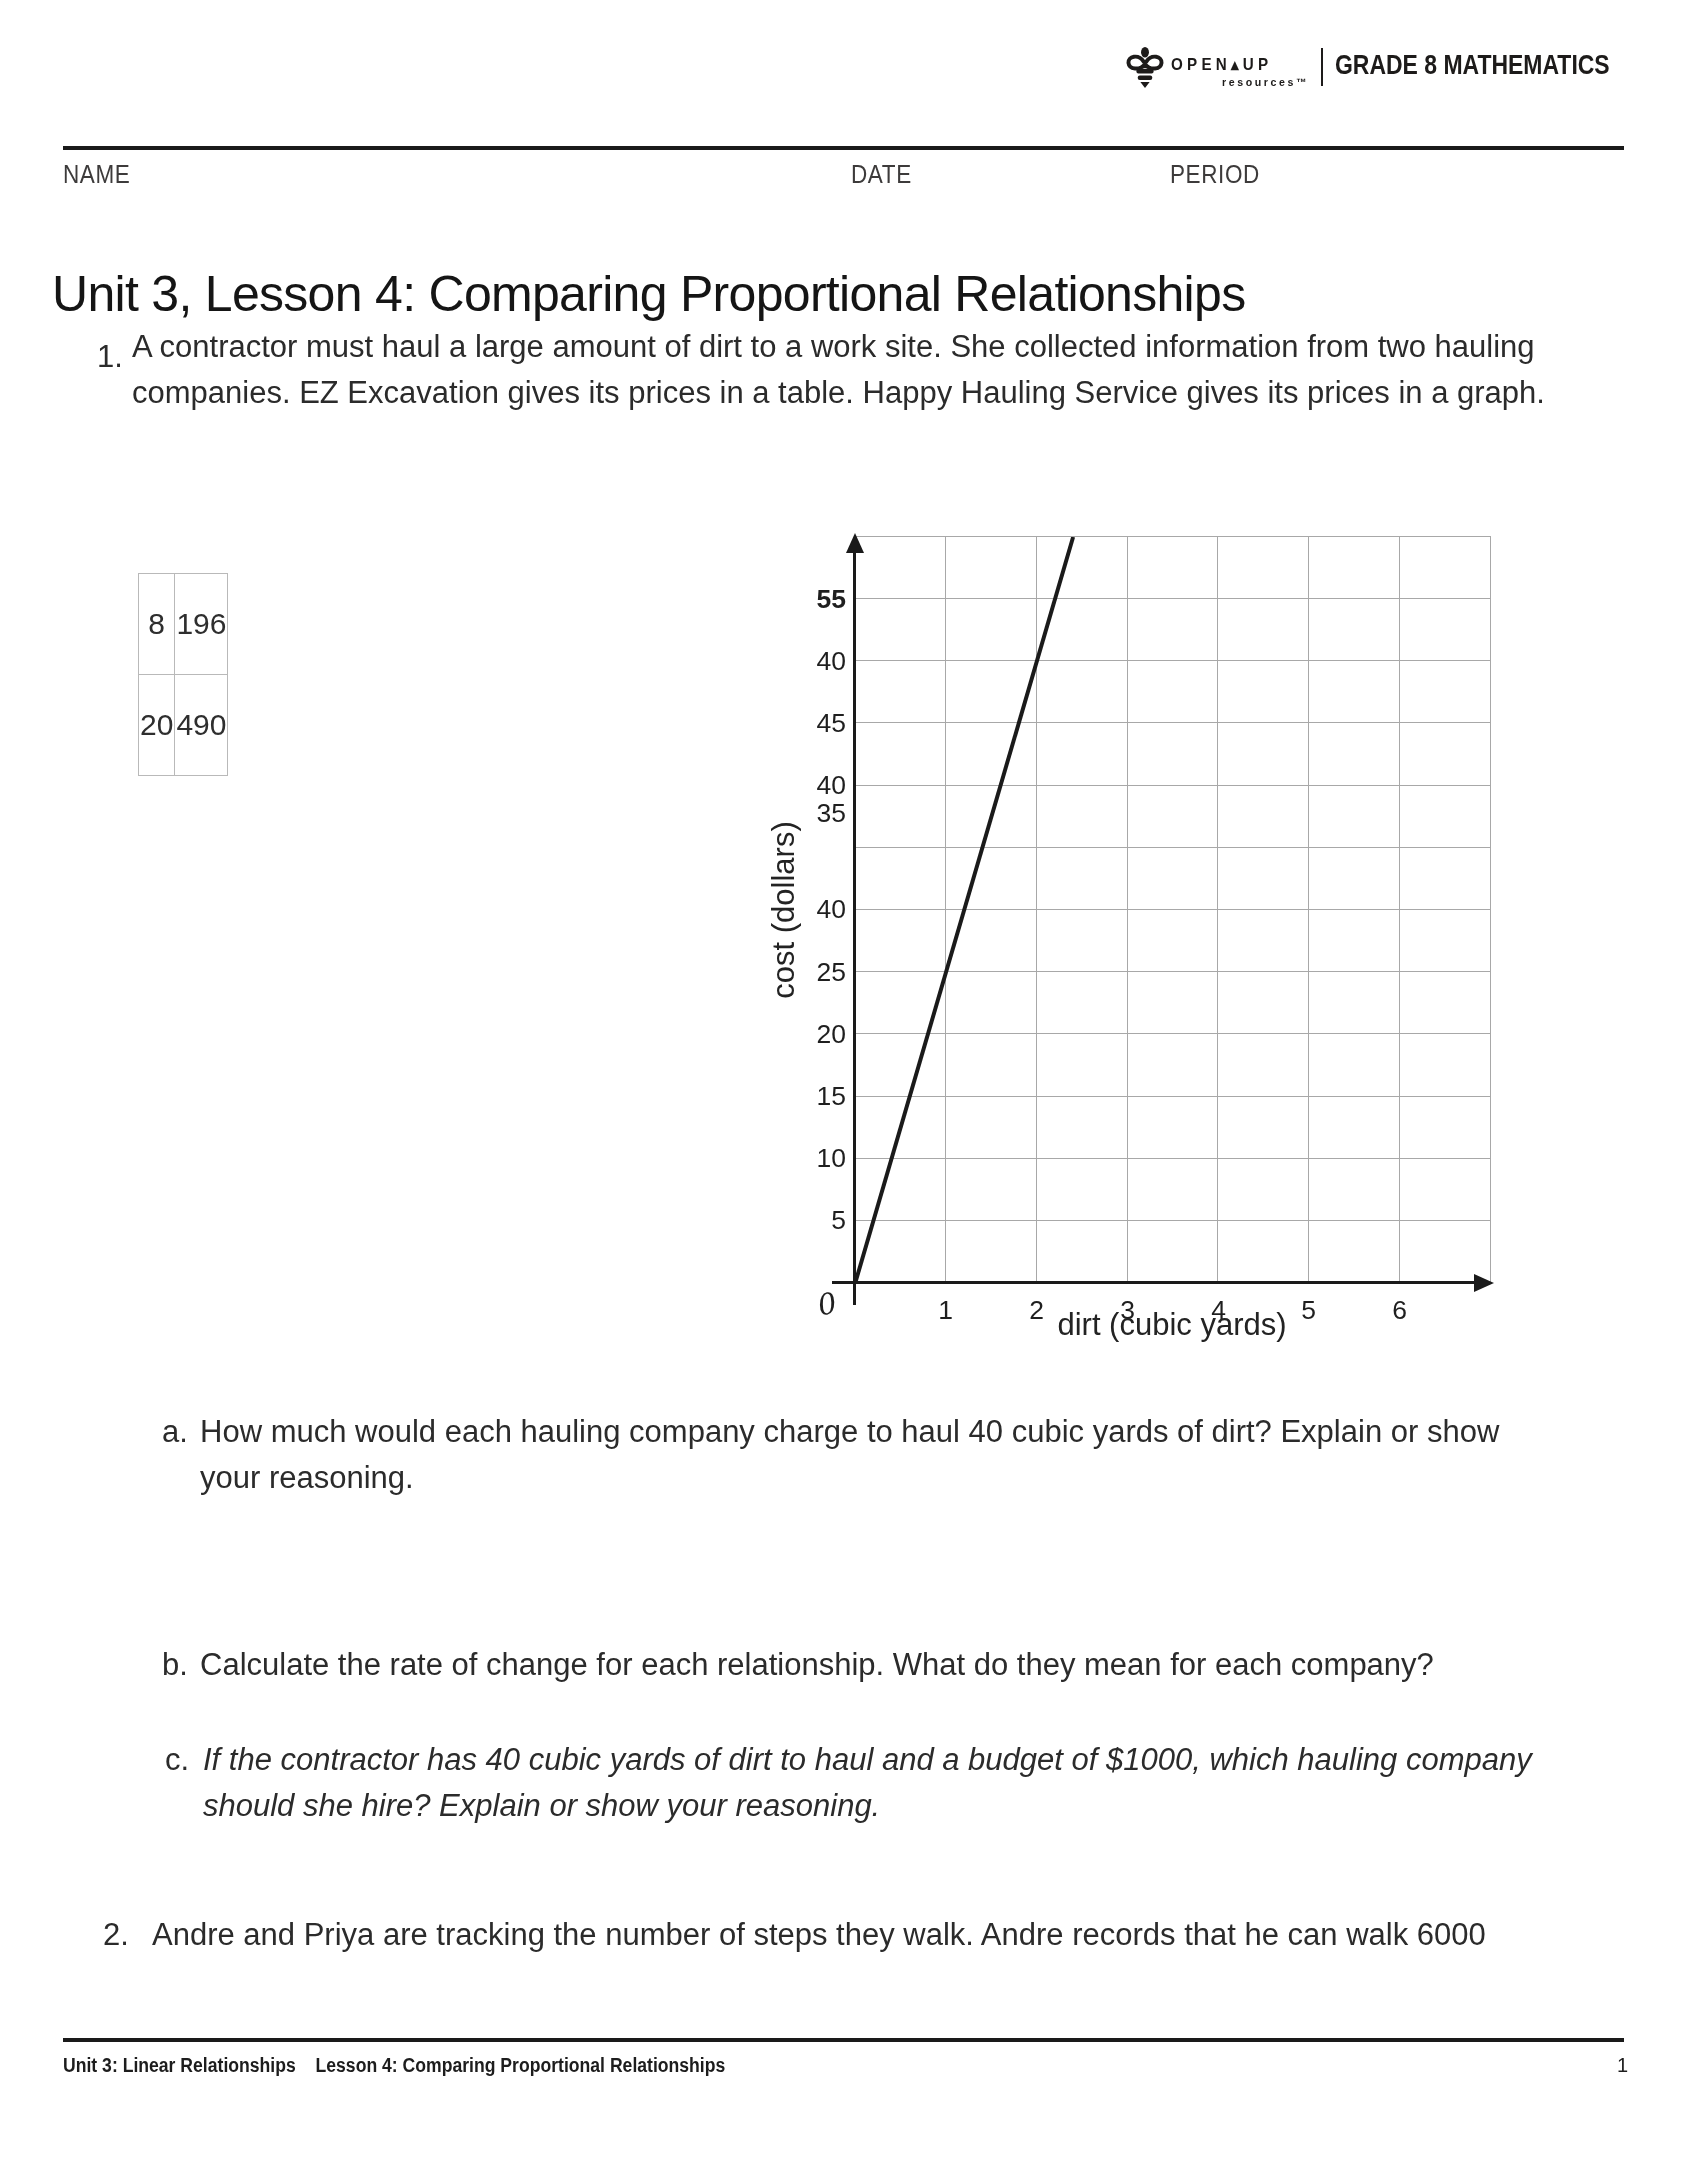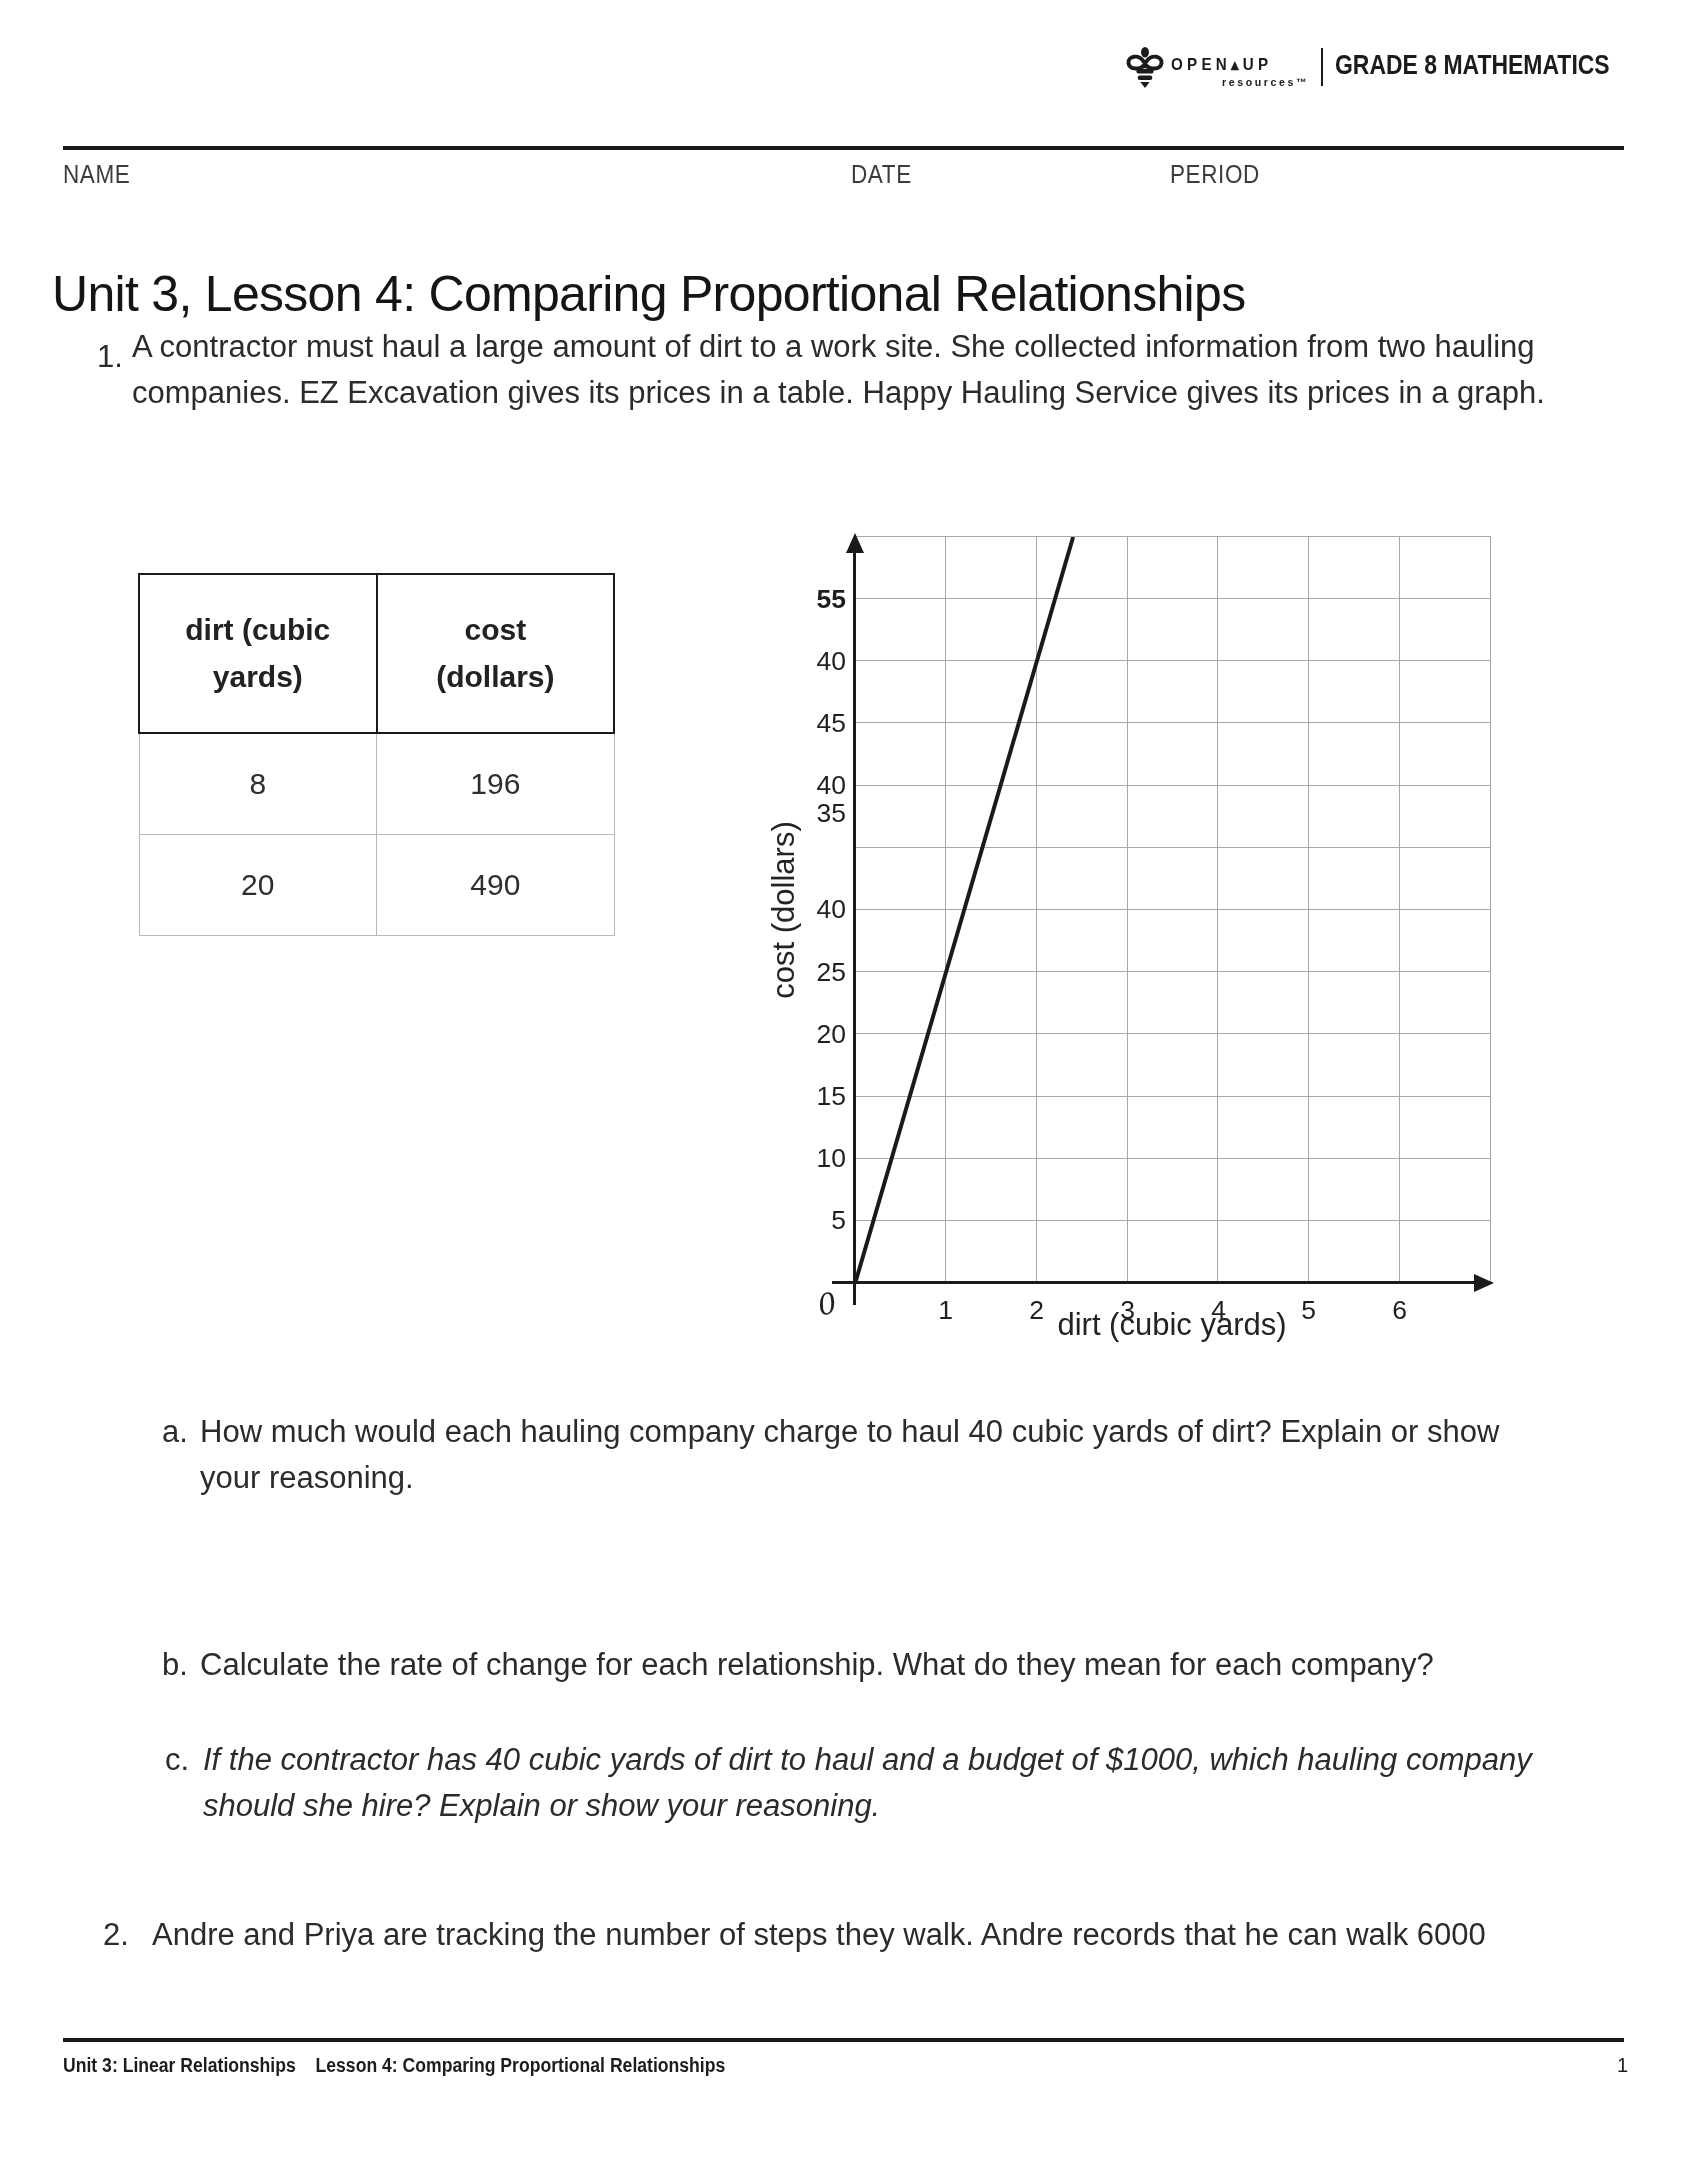--- a/index.html
+++ b/index.html
@@ -96,30 +96,20 @@
 <div class="field-label" style="left:851px;">DATE</div>
 <div class="field-label" style="left:1170px;">PERIOD</div>
 
 <div class="page-title">Unit 3, Lesson 4: Comparing Proportional Relationships</div>
 
 <div class="q-marker" style="left:97px;top:334px;">1.</div>
 <div class="q-text" style="left:132px;top:324px;width:1456px;">A contractor must haul a large amount of dirt to a work site. She collected information from two hauling companies. EZ Excavation gives its prices in a table. Happy Hauling Service gives its prices in a graph.</div>
 
 <table class="ez-table">
   <tbody>
-      <tr>
-    <th>
-      <span>dirt (cubic</span><br>
-      <span>yards)</span>
-    </th>
-    <th>
-      <span>cost</span><br>
-      <span>(dollars)</span>
-    </th>
-  </tr>
   <tr>
     <td>8</td>
     <td>196</td>
   </tr>
   <tr>
     <td>20</td>
     <td>490</td>
   </tr>
 </tbody>
   </table>

